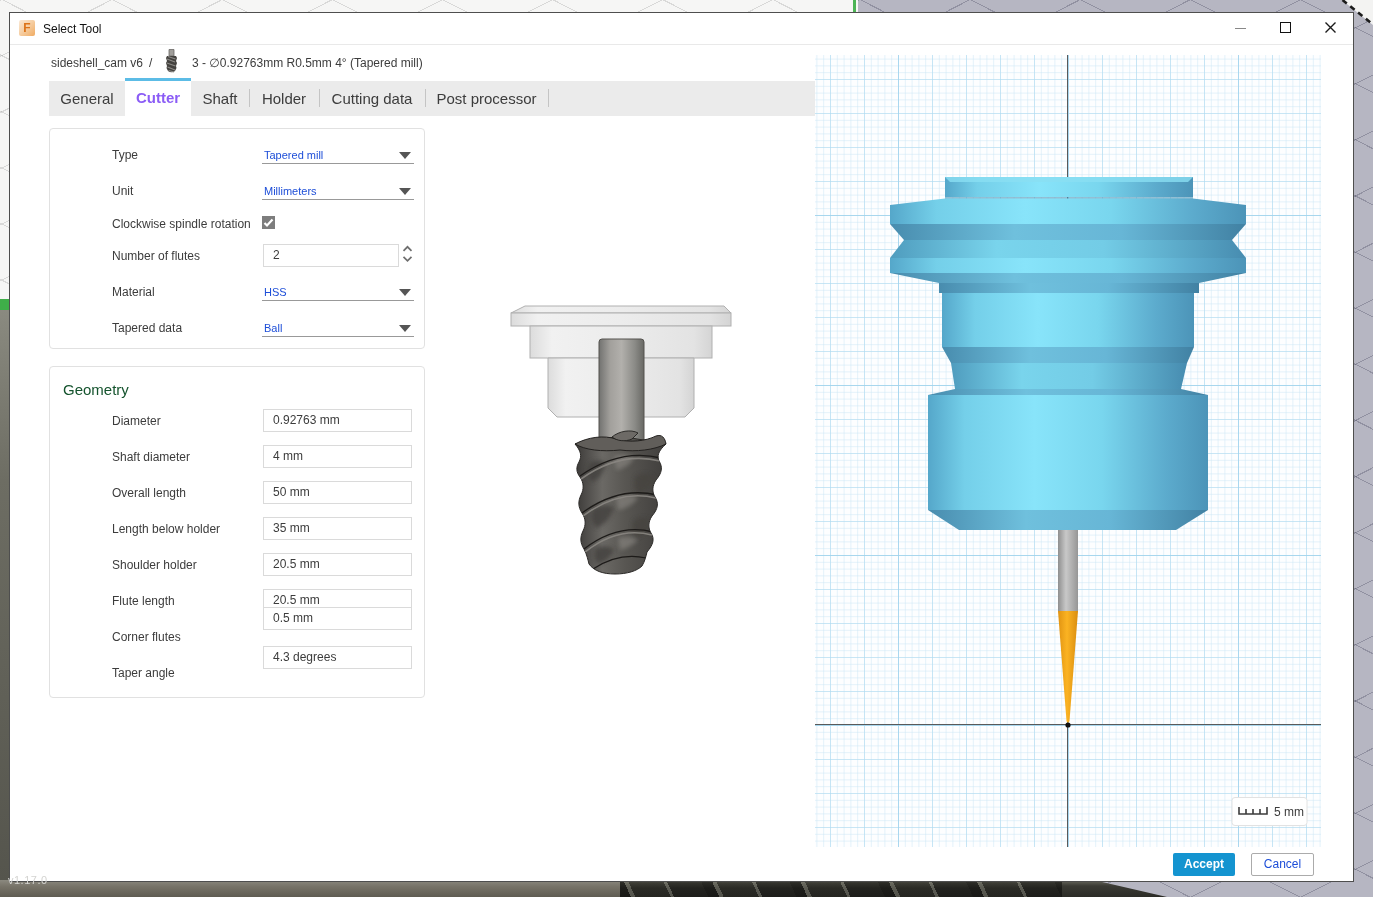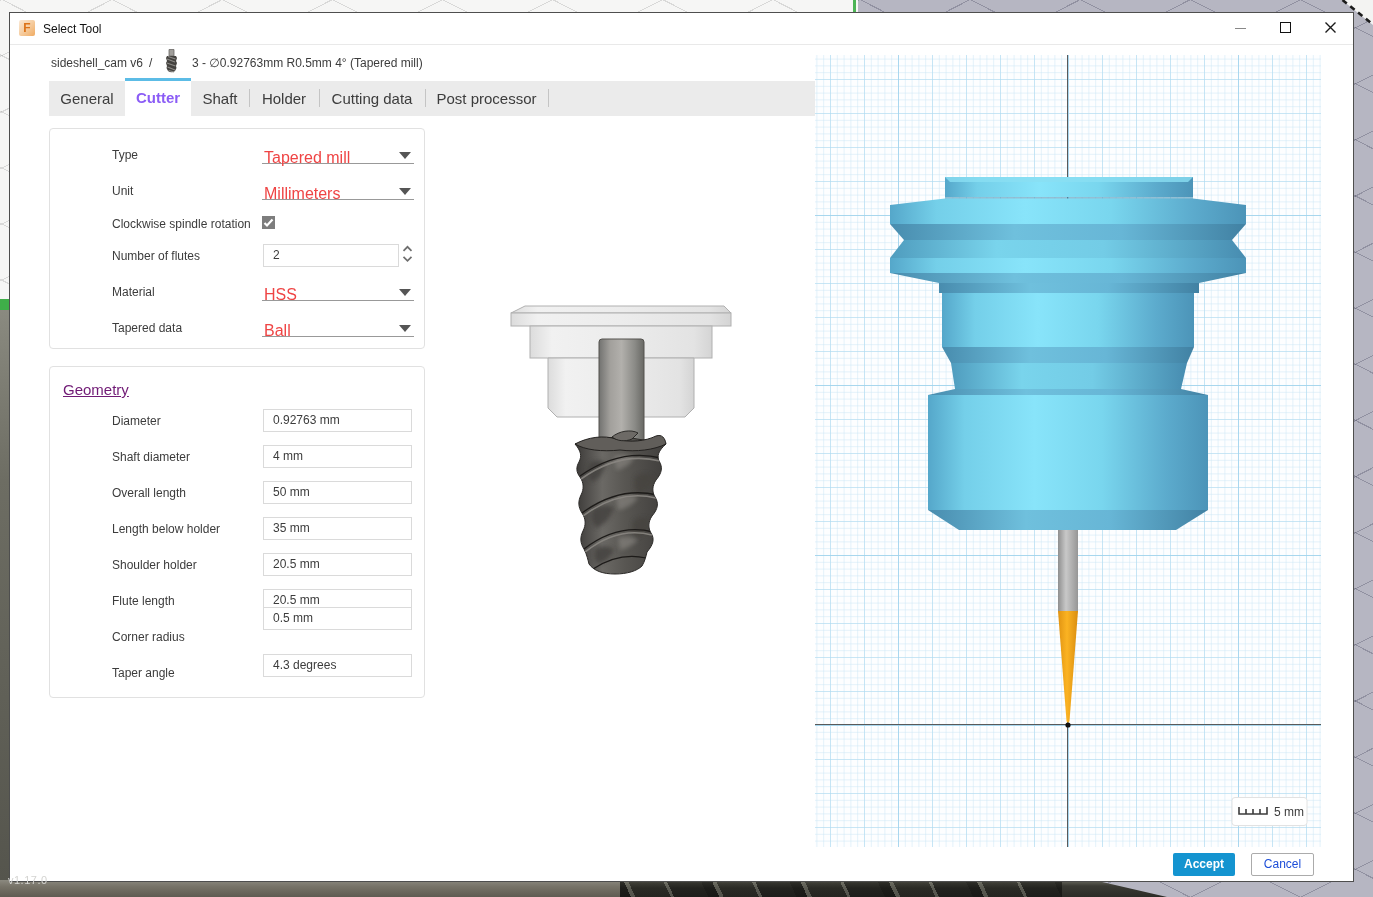--- a/index.html
+++ b/index.html
@@ -70,25 +70,25 @@
     position:absolute; left:76px; top:-3px; width:66px; height:38px; background:#fff;
     border-top:3px solid #5cbce6; line-height:33px; text-align:center;
     font-weight:bold; color:#8b5cf6;
   }
 
   
   .panel { border:1px solid #e1e1e1; border-radius:4px; background:#fff; }
   #panel1 { left:39px; top:115px; width:376px; height:221px; }
   #panel2 { left:39px; top:353px; width:376px; height:332px; }
   .flabel { position:absolute; left:30px; font-size:12px; color:#3c3c3c;margin-left:32px; }
-  .dd { position:absolute; left:212px; width:152px; height:22px; border-bottom:1px solid #999; font-size:16px; color:#ef4444; }
+  .dd { position:absolute; left:212px; width:152px; height:22px; border-bottom:1px solid #999; font-size:11px; color:#1d4ed8; }
   .dd .ddt { position:absolute; left:2px; top:7px; }
   .dd .arr { position:absolute; right:3px; top:10px; width:0; height:0; border-left:6px solid transparent; border-right:6px solid transparent; border-top:7px solid #555; }
   .tinput { position:absolute; left:213px; width:149px; height:23px; border:1px solid #dadada; background:#fff; font-size:12px; color:#3c3c3c; line-height:21px; padding-left:9px; }
-  #geo-title { position:absolute; left:13px; top:14px; font-size:15px; color:#701a75;text-decoration:underline; }
+  #geo-title { position:absolute; left:13px; top:14px; font-size:15px; color:#14532d; }
 
   
   #cbx { position:absolute; left:212px; top:87px; width:13px; height:13px; background:#7d7d7d; }
   #cbx svg { position:absolute; left:1px; top:2px; }
 
   
   .spin { position:absolute; left:352px; width:10px; height:18px; }
 
   
   #viewport { left:805px; top:42px; width:506px; height:792px; }
@@ -192,24 +192,24 @@
       <div class="flabel" style="top:83px;">Shaft diameter</div>  
         <div class="tinput" style="top:78px;">4 mm</div>
       <div class="flabel" style="top:119px;">Overall length</div> 
         <div class="tinput" style="top:114px;">50 mm</div>
       <div class="flabel" style="top:155px;">Length below holder</div>
         <div class="tinput" style="top:150px;">35 mm</div>
       <div class="flabel" style="top:191px;">Shoulder holder</div>
         <div class="tinput" style="top:186px;">20.5 mm</div>
       <div class="flabel" style="top:227px;">Flute length</div>   
         <div class="tinput" style="top:222px;">20.5 mm</div>
-      <div class="flabel" style="top:263px;">Corner radius</div>  
+      <div class="flabel" style="top:263px;">Corner flutes</div>  
         <div class="tinput" style="top:240px;">0.5 mm</div>
       <div class="flabel" style="top:299px;">Taper angle</div>    
-        <div class="tinput" style="top:287px;">4.3 degrees</div>
+        <div class="tinput" style="top:279px;">4.3 degrees</div>
     </div>
 
     <svg class="abs" id="midtool" style="left:486px; top:273px;" width="250" height="300" viewBox="0 0 250 300">
       <defs>
         <linearGradient id="mg-plate" x1="0" y1="0" x2="1" y2="0">
           <stop offset="0" stop-color="#dcdcdc"></stop>
             <stop offset="0.12" stop-color="#f1f1f1"></stop>
           <stop offset="0.5" stop-color="#ececec"></stop>
             <stop offset="0.9" stop-color="#e3e3e3"></stop>
           <stop offset="1" stop-color="#d4d4d4"></stop>

